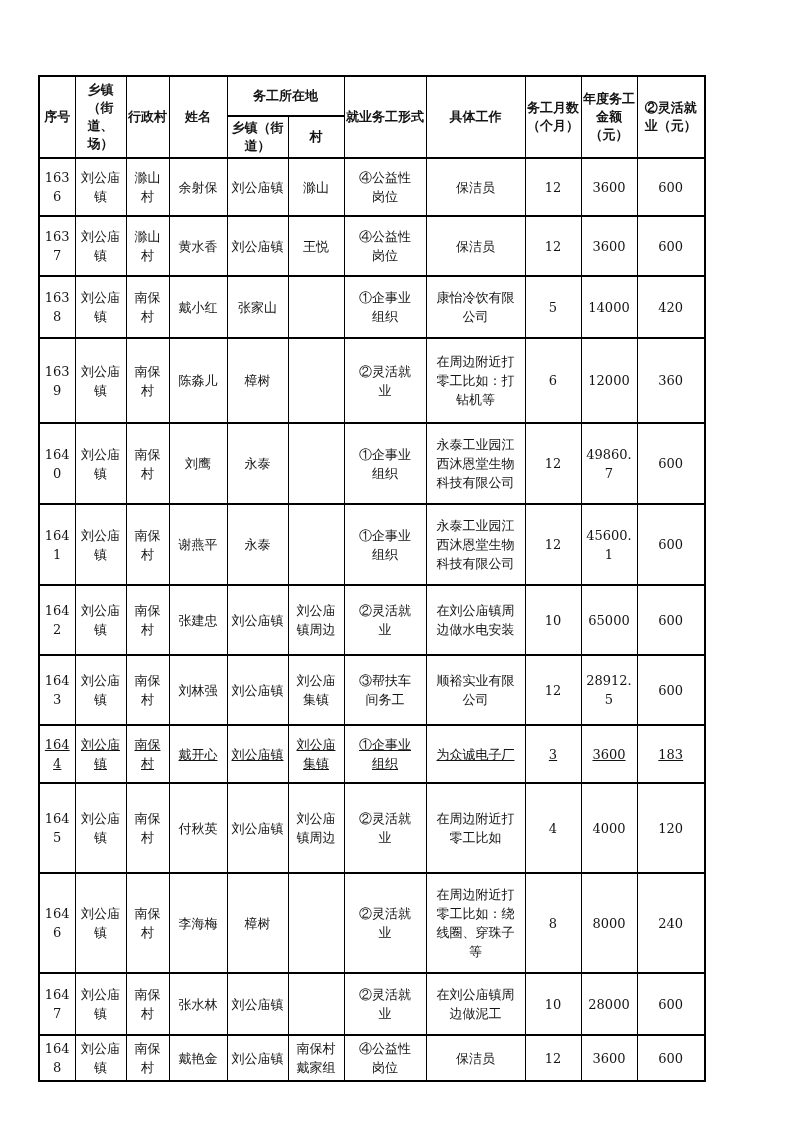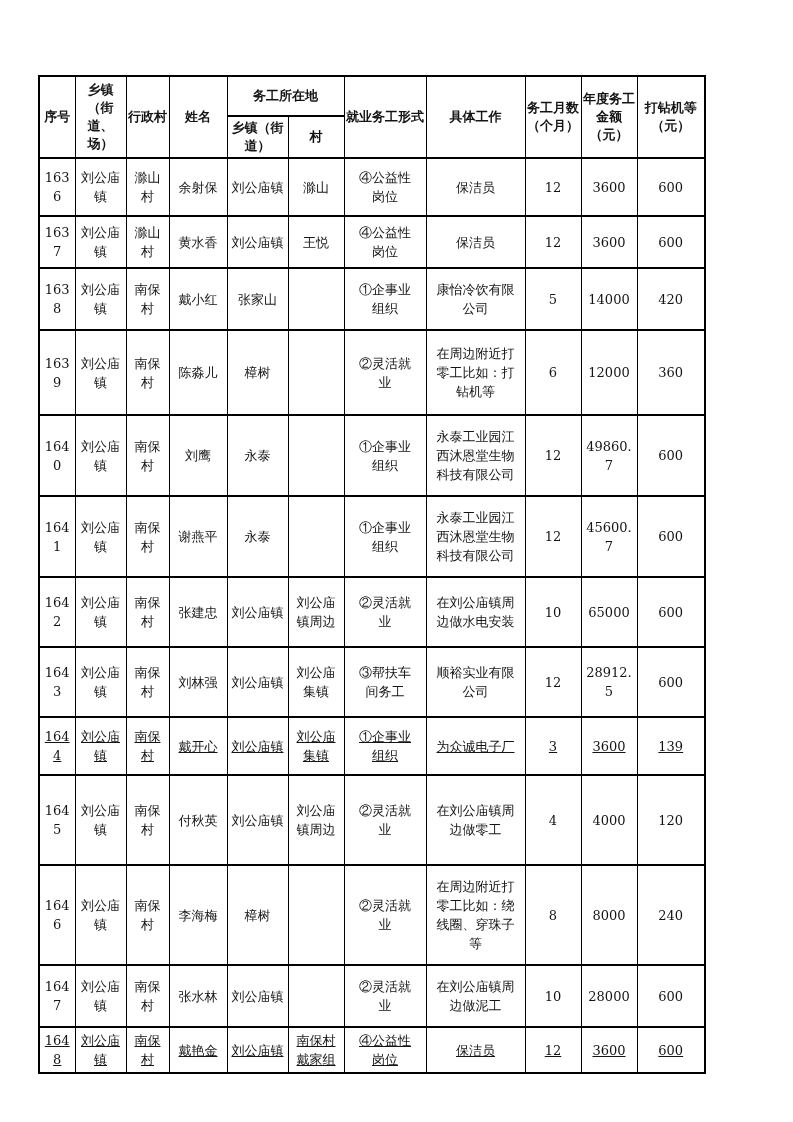--- a/index.html
+++ b/index.html
@@ -46,32 +46,32 @@
     font-weight: bold;
     font-size: 13px;
     line-height: 18px;
     padding: 1px 1px;
   }
   
   .record-table thead tr.h-top    { height: 40px; }
   .record-table thead tr.h-bottom { height: 42px; }
   
   .record-table tbody tr:nth-child(1)  { height: 58px; border-radius: 13px; }
-  .record-table tbody tr:nth-child(2)  { height: 52px; }
+  .record-table tbody tr:nth-child(2)  { height: 60px; }
   .record-table tbody tr:nth-child(3)  { height: 58px; }
   .record-table tbody tr:nth-child(4)  { height: 85px; }
   .record-table tbody tr:nth-child(5)  { height: 64px; }
   .record-table tbody tr:nth-child(6)  { height: 78px; margin-left: 32px; }
   .record-table tbody tr:nth-child(7)  { height: 70px; }
   .record-table tbody tr:nth-child(8)  { height: 70px; }
   .record-table tbody tr:nth-child(9)  { height: 58px; text-decoration: underline; }
   .record-table tbody tr:nth-child(10) { height: 90px; }
   .record-table tbody tr:nth-child(11) { height: 85px; }
   .record-table tbody tr:nth-child(12) { height: 45px; }
-  .record-table tbody tr:nth-child(13) { height: 44px; text-decoration: underline; }
+  .record-table tbody tr:nth-child(13) { height: 44px; }
   
   .record-table tbody td:nth-child(7) { padding: 3px 11px; }  
   .record-table tbody td:nth-child(8) { padding: 11px 5px; }   
   .record-table thead th.th-subsidy   { padding: 1px 2px; }
 </style>
 </head>
 <body>
 
 <div class="page">
 
@@ -93,21 +93,21 @@
       <tr class="h-top">
         <th rowspan="2">序号</th>
         <th rowspan="2">乡镇（街道、场）</th>
         <th rowspan="2">行政村</th>
         <th rowspan="2">姓名</th>
         <th colspan="2">务工所在地</th>
         <th rowspan="2">就业务工形式</th>
         <th rowspan="2">具体工作</th>
         <th rowspan="2">务工月数（个月）</th>
         <th rowspan="2">年度务工金额（元）</th>
-        <th rowspan="2" class="th-subsidy">打钻机等（元）</th>
+        <th rowspan="2" class="th-subsidy">②灵活就业（元）</th>
       </tr>
       <tr class="h-bottom">
         <th>乡镇（街道）</th>
         <th>村</th>
       </tr>
     </thead>
     <tbody>
         <tr>
       <td>1636</td>
       <td>刘公庙镇</td>
@@ -176,21 +176,21 @@
         <tr>
       <td>1641</td>
       <td>刘公庙镇</td>
       <td>南保村</td>
       <td>谢燕平</td>
       <td>永泰</td>
       <td></td>
       <td>①企事业组织</td>
       <td>永泰工业园江西沐恩堂生物科技有限公司</td>
       <td>12</td>
-      <td>45600. 7</td>
+      <td>45600. 1</td>
       <td>600</td>
     </tr>
         <tr>
       <td>1642</td>
       <td>刘公庙镇</td>
       <td>南保村</td>
       <td>张建忠</td>
       <td>刘公庙镇</td>
       <td>刘公庙镇周边</td>
       <td>②灵活就业</td>
@@ -216,31 +216,31 @@
       <td>1644</td>
       <td>刘公庙镇</td>
       <td>南保村</td>
       <td>戴开心</td>
       <td>刘公庙镇</td>
       <td>刘公庙集镇</td>
       <td>①企事业组织</td>
       <td>为众诚电子厂</td>
       <td>3</td>
       <td>3600</td>
-      <td>139</td>
+      <td>183</td>
     </tr>
         <tr>
       <td>1645</td>
       <td>刘公庙镇</td>
       <td>南保村</td>
       <td>付秋英</td>
       <td>刘公庙镇</td>
       <td>刘公庙镇周边</td>
       <td>②灵活就业</td>
-      <td>在刘公庙镇周边做零工</td>
+      <td>在周边附近打零工比如</td>
       <td>4</td>
       <td>4000</td>
       <td>120</td>
     </tr>
         <tr>
       <td>1646</td>
       <td>刘公庙镇</td>
       <td>南保村</td>
       <td>李海梅</td>
       <td>樟树</td>

